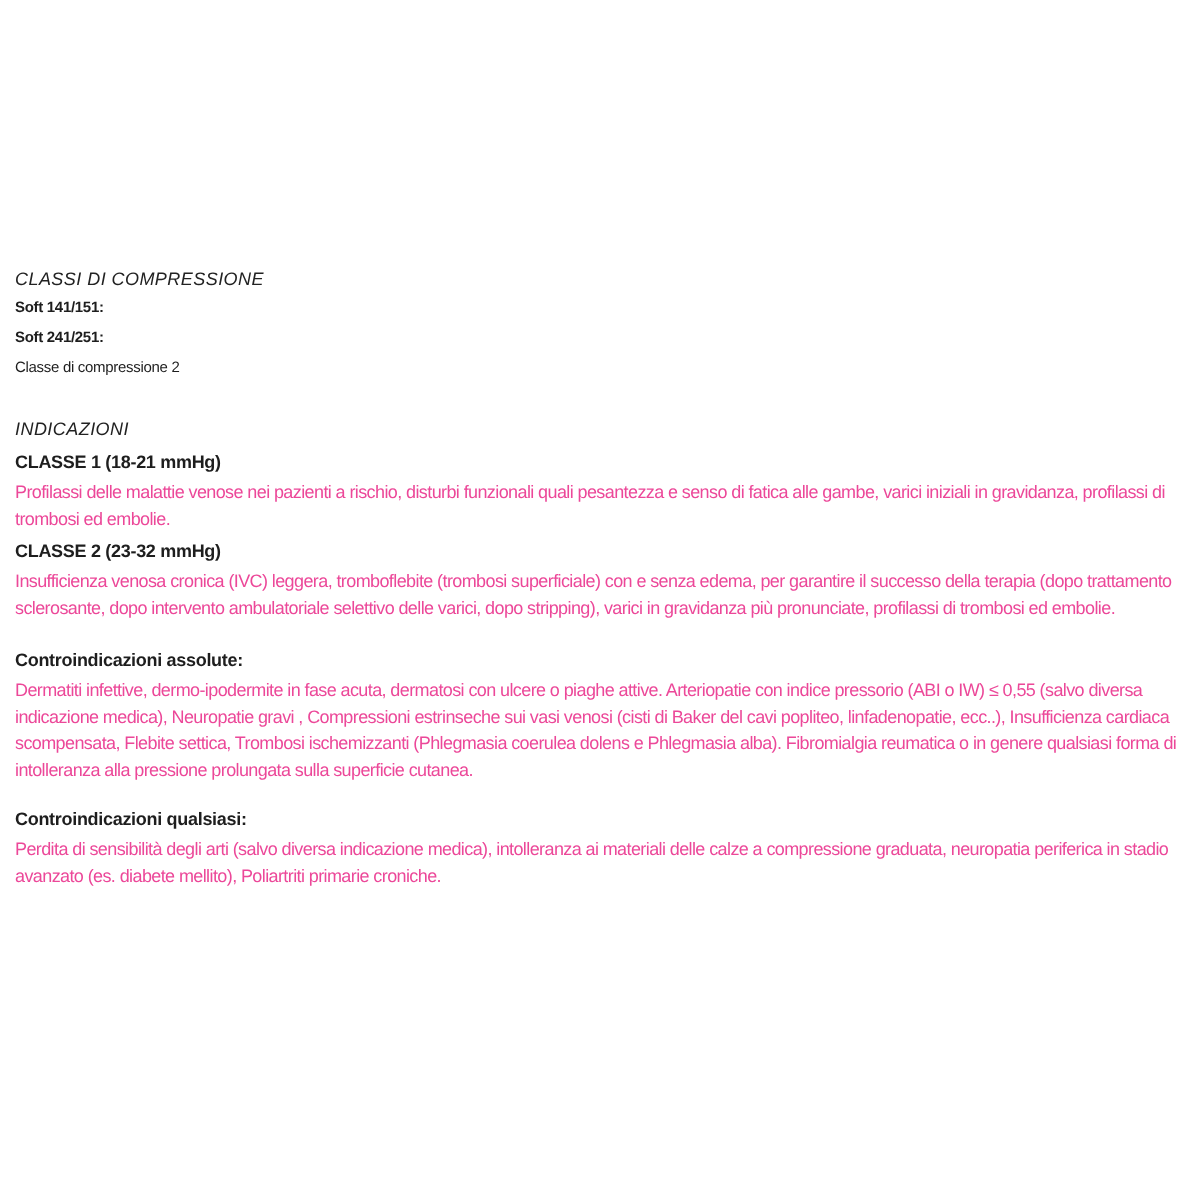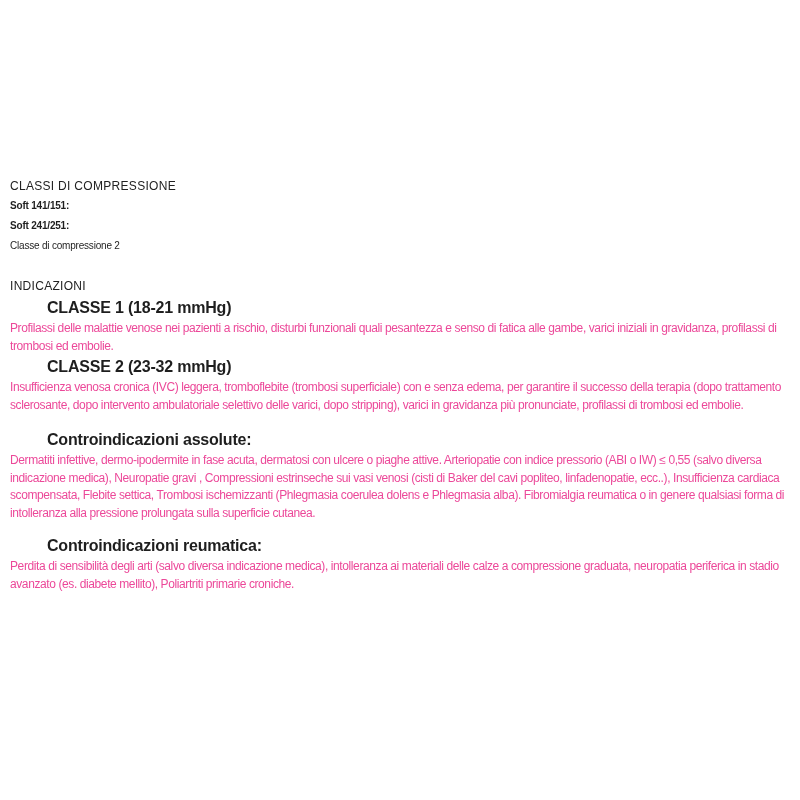--- a/index.html
+++ b/index.html
@@ -8,46 +8,46 @@
     background: #ffffff;
     font-family: "Liberation Sans", "DejaVu Sans", sans-serif;
     color: #1e1e1e;
     overflow: hidden;
   }
   .doc {
     position: absolute;
     top: 176px; left: 10px; right: 10px;
   }
   .sec-title {
+    font-style: italic;
     font-weight: 400;
     font-size: 12px;
     line-height: 20px;
     letter-spacing: 0.3px;
     color: #222222;
   }
   .line {
     font-size: 10px;
     line-height: 20px;
     letter-spacing: -0.2px;
   }
   .bold { font-weight: 700; }
   .body-text {
     font-size: 12px;
     line-height: 17.5px;
     letter-spacing: -0.4px;
     margin-top: 2px;
     color: #ec4899;
   }
   .sub-heading {
-    font-size: 16px;
+    font-size: 12px;
     font-weight: 700;
     line-height: 20px;
     letter-spacing: -0.2px;
     margin-top: 2px;
-    margin-left: 37px;
   }
   #sec-indicazioni { margin-top: 20px; }
   #sec-controindicazioni { margin-top: 16px; }
   .entry-relative .sub-heading { margin-top: 14px; }
 </style>
 </head>
 <body>
 
 <div class="doc">
 
@@ -69,18 +69,18 @@
       <p class="body-text">Insufficienza venosa cronica (IVC) leggera, tromboflebite (trombosi superficiale) con e senza edema, per garantire il successo della terapia (dopo trattamento sclerosante, dopo intervento ambulatoriale selettivo delle varici, dopo stripping), varici in gravidanza più pronunciate, profilassi di trombosi ed embolie.</p>
     </div>
   </section>
 
   <section id="sec-controindicazioni">
     <div class="entry entry-absolute">
       <h3 class="sub-heading">Controindicazioni assolute:</h3>
       <p class="body-text">Dermatiti infettive, dermo-ipodermite in fase acuta, dermatosi con ulcere o piaghe attive. Arteriopatie con indice pressorio (ABI o IW) ≤ 0,55 (salvo diversa indicazione medica), Neuropatie gravi , Compressioni estrinseche sui vasi venosi (cisti di Baker del cavi popliteo, linfadenopatie, ecc..), Insufficienza cardiaca scompensata, Flebite settica, Trombosi ischemizzanti (Phlegmasia coerulea dolens e Phlegmasia alba). Fibromialgia reumatica o in genere qualsiasi forma di intolleranza alla pressione prolungata sulla superficie cutanea.</p>
     </div>
     <div class="entry entry-relative">
-      <h3 class="sub-heading">Controindicazioni reumatica:</h3>
+      <h3 class="sub-heading">Controindicazioni qualsiasi:</h3>
       <p class="body-text">Perdita di sensibilità degli arti (salvo diversa indicazione medica), intolleranza ai materiali delle calze a compressione graduata, neuropatia periferica in stadio avanzato (es. diabete mellito), Poliartriti primarie croniche.</p>
     </div>
   </section>
 
 </div>
 
 </body></html>

